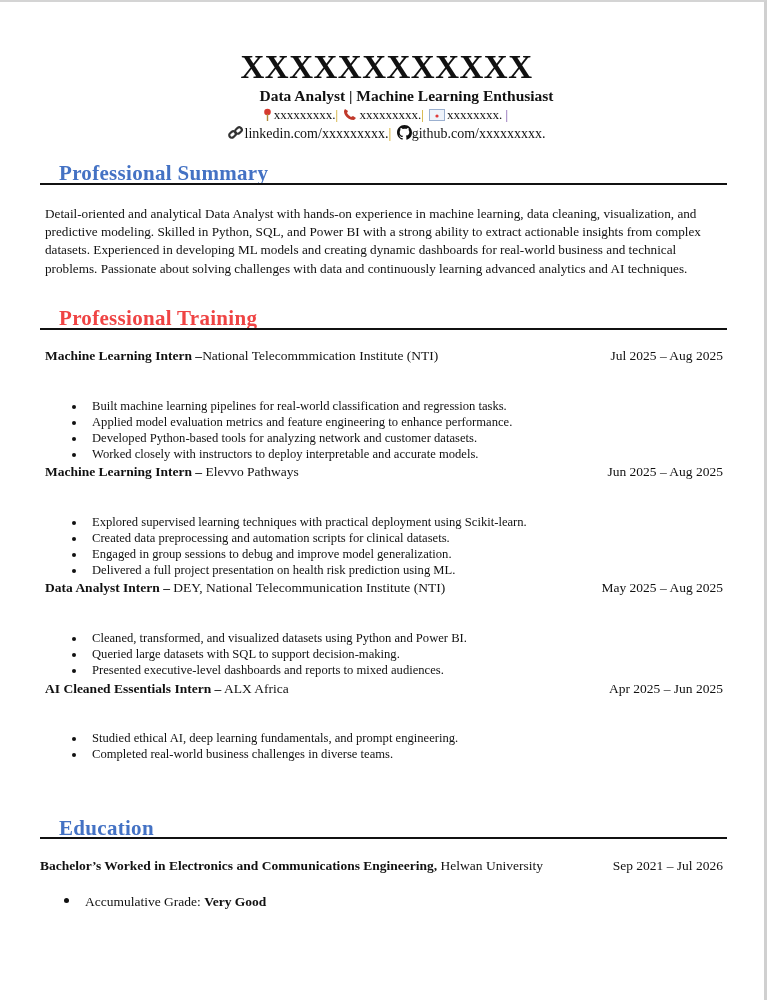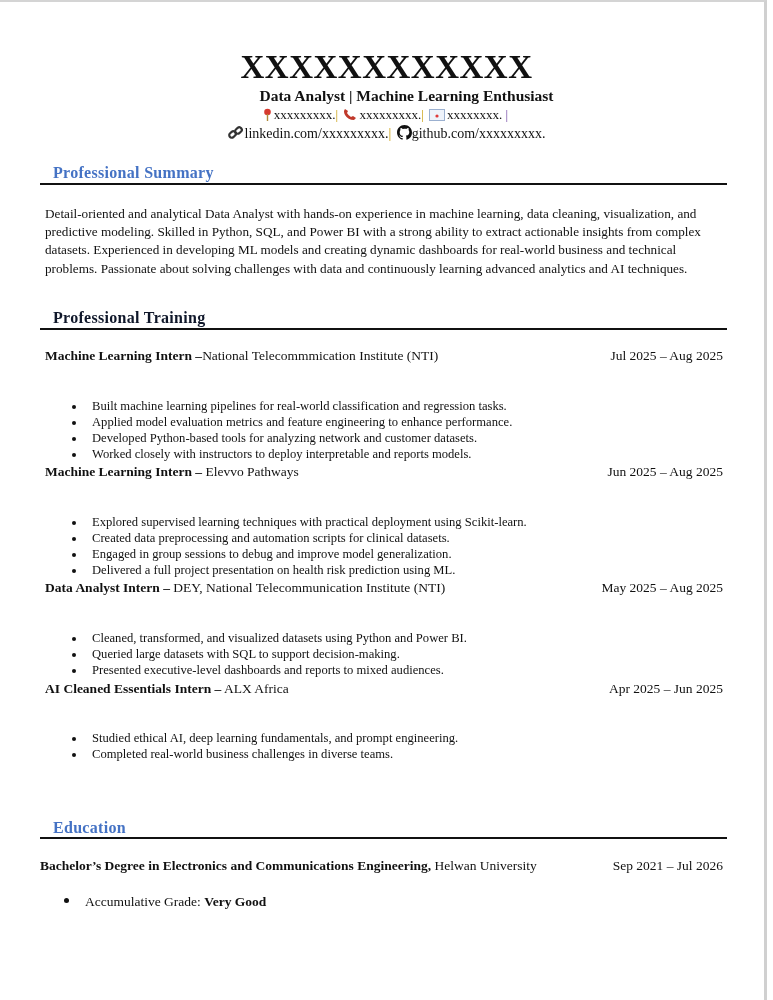--- a/index.html
+++ b/index.html
@@ -15,21 +15,21 @@
     .name {
       top: 48px; font-size: 33px; font-weight: bold; letter-spacing: 0.5px; line-height: 38px;
       font-family: "Liberation Serif", serif;
     }
     .headline { top: 87px; font-size: 15.5px; font-weight: bold; line-height: 18px; margin-left: 20px; }
     .contact1 { top: 107px; font-size: 13px; line-height: 16px; }
     .contact2 { top: 125px; font-size: 14px; line-height: 18px; }
     .ic { display: inline-block; vertical-align: -2px; margin-right: 2px; }
     .sep { color: #c79a00; margin: 0 2px 0 0; }
     .section-title {
-      position: absolute; left: 53px; font-size: 16px; font-weight: bold; color: #4472c4;
+      position: absolute; left: 59px; font-size: 21px; font-weight: bold; color: #4472c4;
       letter-spacing: 0.3px; line-height: 18px;
     }
     .rule { position: absolute; left: 40px; width: 687px; height: 2px; background: #111; }
     .summary {
       position: absolute; left: 45px; top: 205px; width: 680px;
       font-size: 13.2px; line-height: 18.2px;
     }
     .job-title { position: absolute; left: 45px; font-size: 13.5px; line-height: 16px; }
     .job-title b { font-weight: bold; }
     .job-date { position: absolute; right: 50px; font-size: 13.5px; line-height: 16px; text-align: right; }
@@ -101,32 +101,32 @@
           <path fill="#111" d="M8 0C3.58 0 0 3.58 0 8c0 3.54 2.29 6.53 5.47 7.59.4.07.55-.17.55-.38v-1.34c-2.23.49-2.7-1.07-2.7-1.07-.36-.92-.89-1.17-.89-1.17-.73-.5.06-.49.06-.49.8.06 1.23.83 1.23.83.72 1.22 1.87.87 2.33.66.07-.52.28-.87.51-1.07-1.78-.2-3.65-.89-3.65-3.95 0-.87.31-1.59.83-2.15-.08-.2-.36-1.02.08-2.12 0 0 .67-.21 2.2.82A7.6 7.6 0 0 1 8 3.87c.68 0 1.36.09 2 .27 1.53-1.04 2.2-.82 2.2-.82.44 1.1.16 1.92.08 2.12.51.56.82 1.27.82 2.15 0 3.07-1.87 3.75-3.65 3.95.29.25.54.73.54 1.48v2.2c0 .21.15.46.55.38A8.01 8.01 0 0 0 16 8c0-4.42-3.58-8-8-8z"></path>
         </svg>
     </span><span>github.com/xxxxxxxxx.</span>
   </span>
 </div>
 
 <div class="section-title" style="top: 164px; color: rgb(68, 114, 196);">Professional Summary</div>
 <div class="rule" style="top: 183px; background: rgb(17, 17, 17);"></div>
 <div class="summary">Detail-oriented and analytical Data Analyst with hands-on experience in machine learning, data cleaning, visualization, and predictive modeling. Skilled in Python, SQL, and Power BI with a strong ability to extract actionable insights from complex datasets. Experienced in developing ML models and creating dynamic dashboards for real-world business and technical problems. Passionate about solving challenges with data and continuously learning advanced analytics and AI techniques.</div>
 
-<div class="section-title" style="top: 309px; color: #0f172a;">Professional Training</div>
+<div class="section-title" style="top: 309px; color: #ef4444;">Professional Training</div>
 <div class="rule" style="top: 328px; background: rgb(17, 17, 17);"></div>
 
 <div class="job-title" style="top:348px">
   <b>Machine Learning Intern –</b><span>National Telecommmication Institute (NTI)</span>
 </div>
 <div class="job-date" style="top:348px">Jul 2025 – Aug 2025</div>
 <ul class="bullets" style="top:382px">
   <li>Built machine learning pipelines for real-world classification and regression tasks.</li>
   <li>Applied model evaluation metrics and feature engineering to enhance performance.</li>
   <li>Developed Python-based tools for analyzing network and customer datasets.</li>
-  <li>Worked closely with instructors to deploy interpretable and reports models.</li>
+  <li>Worked closely with instructors to deploy interpretable and accurate models.</li>
 </ul>
 
 <div class="job-title" style="top:464px">
   <b>Machine Learning Intern –</b><span> Elevvo Pathways</span>
 </div>
 <div class="job-date" style="top:464px">Jun 2025 – Aug 2025</div>
 <ul class="bullets" style="top:498px">
   <li>Explored supervised learning techniques with practical deployment using Scikit-learn.</li>
   <li>Created data preprocessing and automation scripts for clinical datasets.</li>
   <li>Engaged in group sessions to debug and improve model generalization.</li>
@@ -148,18 +148,18 @@
 </div>
 <div class="job-date" style="top:681px">Apr 2025 – Jun 2025</div>
 <ul class="bullets" style="top:714px">
   <li>Studied ethical AI, deep learning fundamentals, and prompt engineering.</li>
   <li>Completed real-world business challenges in diverse teams.</li>
 </ul>
 
 <div class="section-title" style="top: 819px; color: rgb(68, 114, 196);">Education</div>
 <div class="rule" style="top: 837px; background: rgb(17, 17, 17);"></div>
 <div class="edu-line">
-  <b>Bachelor’s Degree in Electronics and Communications Engineering,</b><span> Helwan University</span>
+  <b>Bachelor’s Worked in Electronics and Communications Engineering,</b><span> Helwan University</span>
 </div>
 <div class="edu-date">Sep 2021 – Jul 2026</div>
 <div class="edu-bullet">
   <span class="dot"></span><span>Accumulative Grade: </span><b>Very Good</b>
 </div>
 
 </body></html>

